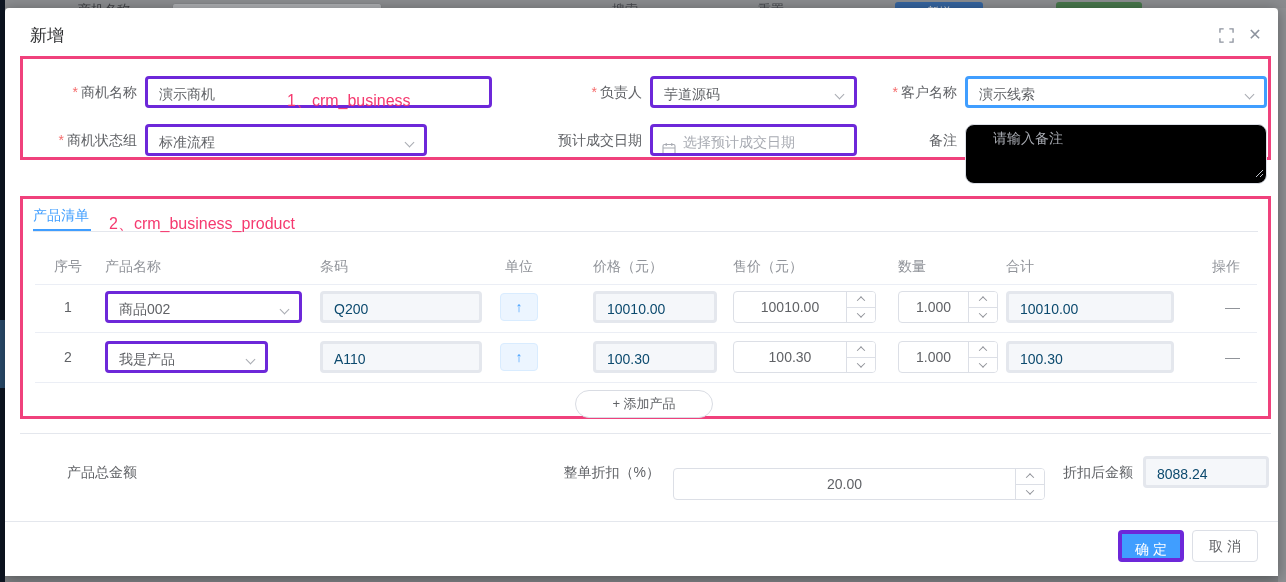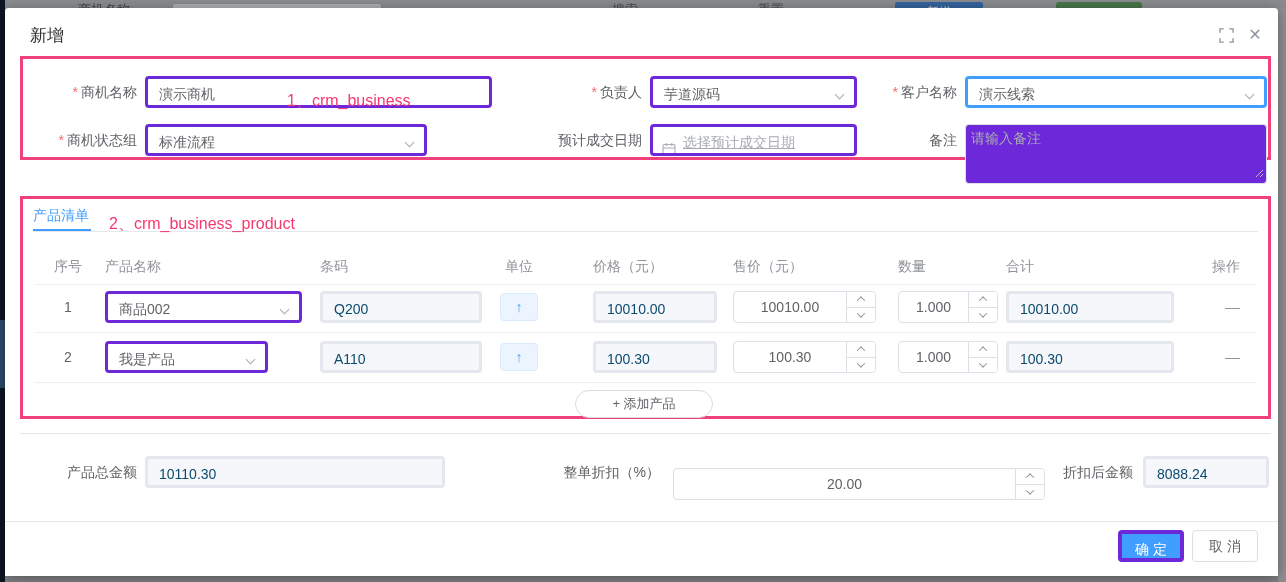--- a/index.html
+++ b/index.html
@@ -28,27 +28,27 @@
   .ann-box { position:absolute; border:3px solid #f0417c; }
   .ann-text { position:absolute; color:#f5396f; font-size:16px; white-space:nowrap; z-index:6;margin-top:9px; }
 
   
   .lbl { position:absolute; height:32px; line-height:32px; font-size:14px; color:#606266; text-align:right; white-space:nowrap; }
   .req-mark { color:#f56c6c; margin-right:3px; }
   .fld { position:absolute; height:32px; line-height:30px; background:#fff; border:3px solid #6d28d9; border-radius:4px;
     font-size:14px; color:#606266; padding:0 11px; white-space:nowrap; overflow:hidden; }
   .fld.dis { background:#f5f7fa; color:#0c4a6e; border-color:#e4e7ed; }
   .fld.focus { border-color:#409eff; }
-  .fld .ph { color:#a8abb2;text-decoration:underline; }
+  .fld .ph { color:#a8abb2; }
   .chev { position:absolute; right:11px; top:12px; width:7px; height:7px;
     border-right:1.3px solid #a8abb2; border-bottom:1.3px solid #a8abb2; transform:rotate(45deg); }
   .cal-ic { position:absolute; left:9px; top:9px; }
   .fld.with-ic { padding-left:30px; }
 
-  .tarea { position:absolute; background:#6d28d9; border:1px solid #dcdfe6; border-radius:4px; font-size:14px; padding:5px 5px; }
+  .tarea { position:absolute; background:#000000; border:1px solid #dcdfe6; border-radius:9px; font-size:14px; padding:5px 27px; }
   .tarea .ph { color:#a8abb2; }
   .resize-h { position:absolute; right:2px; bottom:2px; }
 
   
   .ninput { position:absolute; height:32px; background:#fff; border:1px solid #dcdfe6; border-radius:4px; overflow:hidden; }
   .ninput .nval { position:absolute; left:0; right:29px; top:0; height:30px; line-height:30px; text-align:center; font-size:14px; color:#606266; }
   .spin { position:absolute; right:0; top:0; bottom:0; width:29px; border-left:1px solid #dcdfe6; display:flex; flex-direction:column; background:#fff; }
   .spin-half { flex:1; display:flex; align-items:center; justify-content:center; cursor:pointer; }
   .spin-half + .spin-half { border-top:1px solid #dcdfe6; }
   .car-up { width:6px; height:6px; border-left:1.3px solid #909399; border-top:1.3px solid #909399; transform:rotate(45deg) translate(1px,1px); }
@@ -256,21 +256,20 @@
       <div class="fld dis" style="left:1001px; top:333px; width:168px;">100.30</div>
       <div class="dash" style="left:1185px; top:333px;">—</div>
     </div>
     <div class="hdiv" style="top:374px;"></div>
 
     <div class="add-btn">+ 添加产品</div>
 
     <div class="section-line"></div>
 
     <div class="lbl" style="left:10px; top:448px; width:122px;">产品总金额</div>
-    <div class="fld dis" style="left:140px; top:448px; width:300px;">10110.30</div>
 
     <div class="lbl" style="left:505px; top:448px; width:150px;">整单折扣（%）</div>
     <div class="ninput" style="left:668px; top:460px; width:372px;">
       <span class="nval">20.00</span>
       <span class="spin">
         <span class="spin-half">
             <i class="car-up"></i>
           </span>
         <span class="spin-half">
             <i class="car-down"></i>

